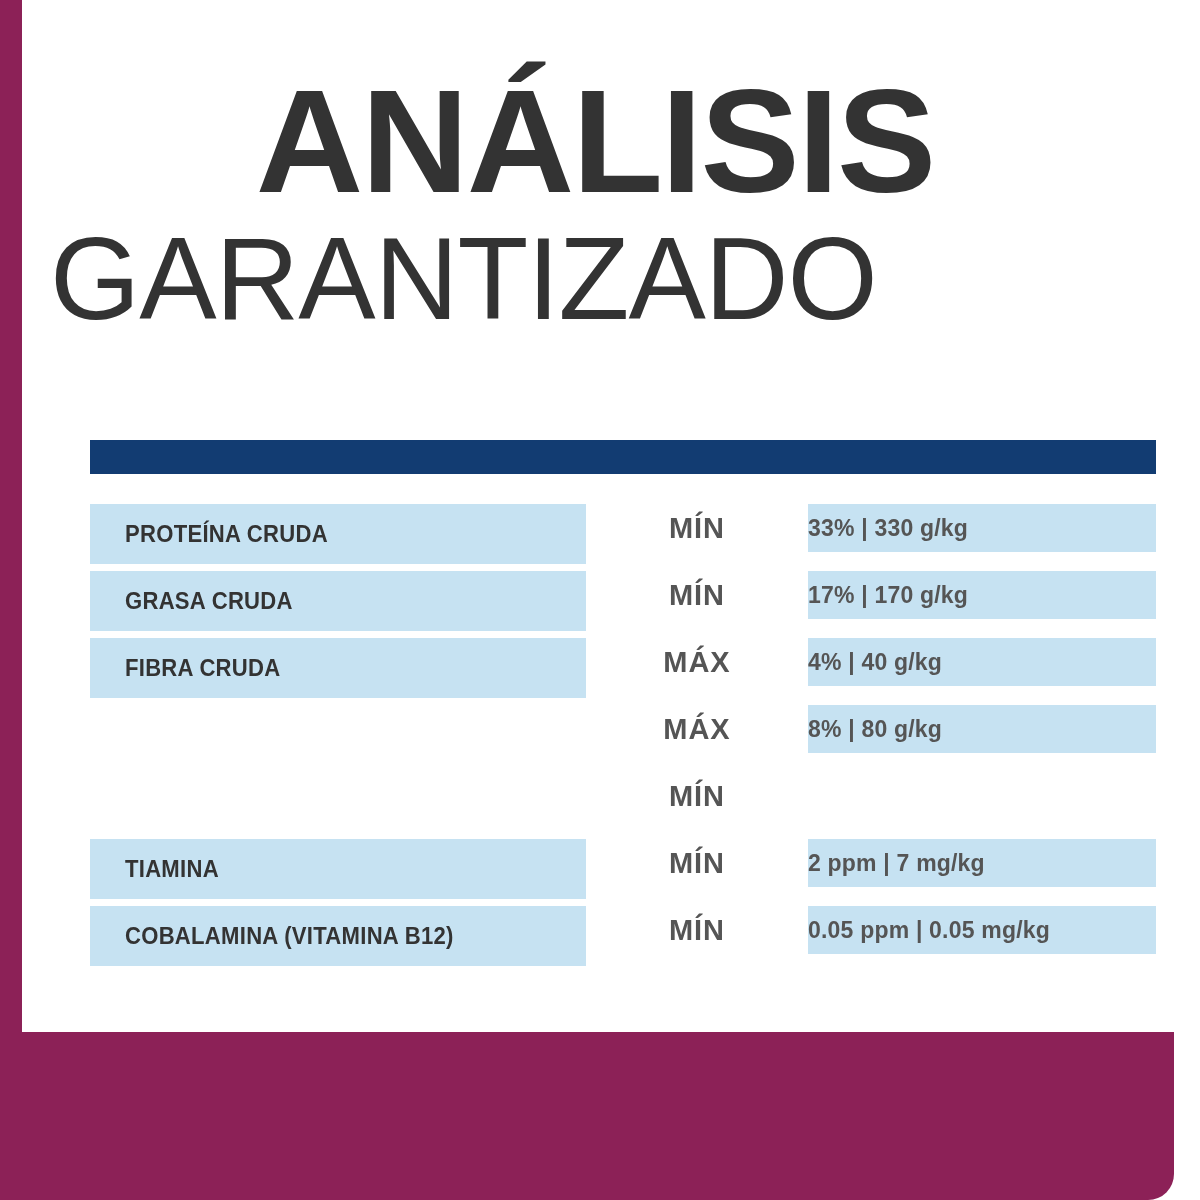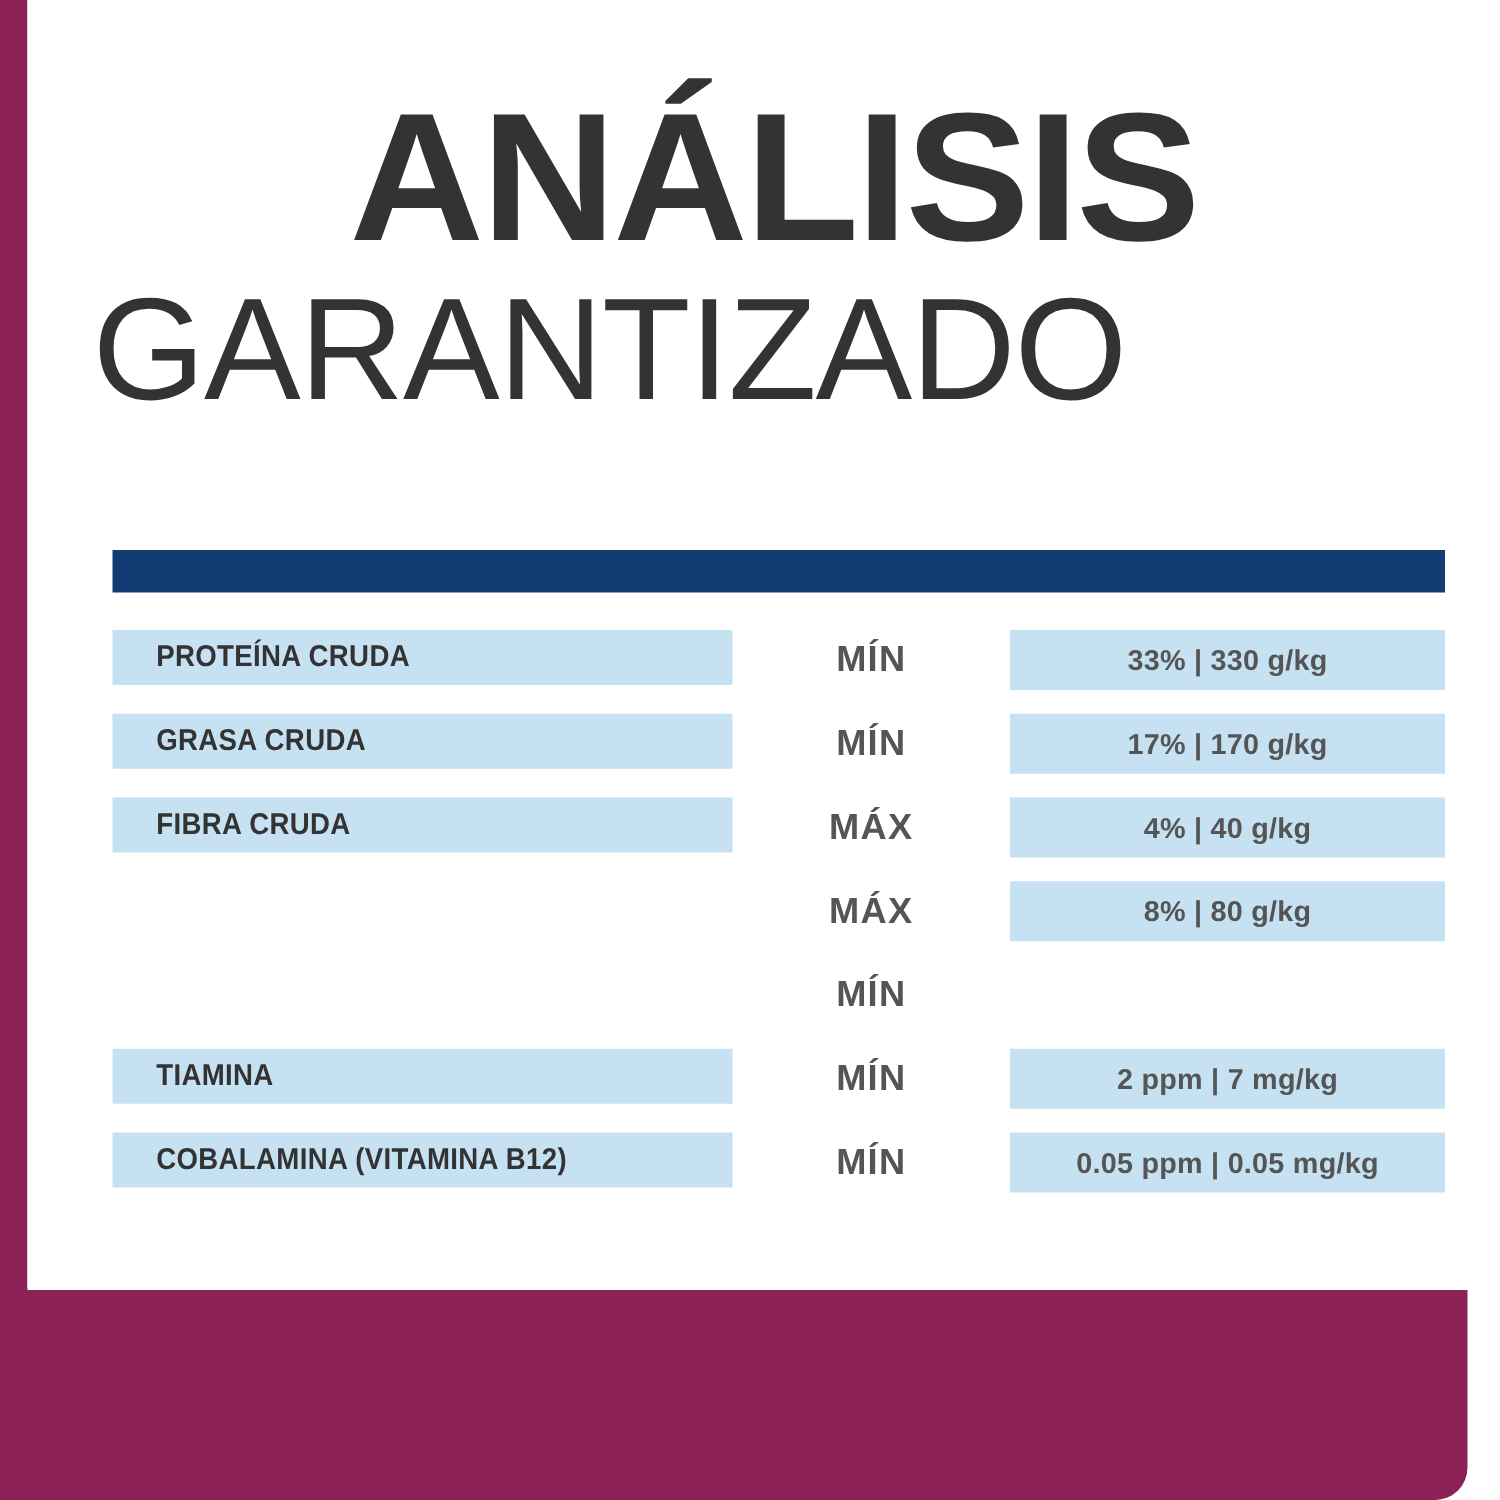--- a/index.html
+++ b/index.html
@@ -38,21 +38,21 @@
     left: 22px;
     top: 0;
     width: 1178px;
     height: 1030px;
     background: #ffffff;
     z-index: 3;
   }
 
   .title-block {
     position: absolute;
-    left: 52px;
+    left: 28px;
     top: 70px;
     width: 1090px;
   }
   .title-line1 {
     font-size: 146px;
     line-height: 0.98;
     font-weight: bold;
     color: #333333;
     letter-spacing: -2px;
     text-align: center;
@@ -88,21 +88,21 @@
   .row {
     position: relative;
     height: 48px;
     margin-bottom: 19px;
   }
   .cell-name {
     position: absolute;
     left: 0;
     top: 0;
     width: 496px;
-    height: 44px;
+    height: 60px;
     background: #c6e2f2;
     display: flex;
     align-items: center;
   }
   .cell-name span {
     padding-left: 38px;
     font-size: 24px;
     font-weight: bold;
     color: #333333;
     letter-spacing: 0.3px;
@@ -128,21 +128,21 @@
   }
   .cell-value {
     position: absolute;
     left: 718px;
     top: 0;
     width: 348px;
     height: 48px;
     background: #c6e2f2;
     display: flex;
     align-items: center;
-    justify-content: center;
+    justify-content: flex-start;
   }
   .cell-value span {
     font-size: 23px;
     font-weight: bold;
     color: #555555;
     letter-spacing: 0.2px;
     white-space: nowrap;
   }
 </style>
 </head>

